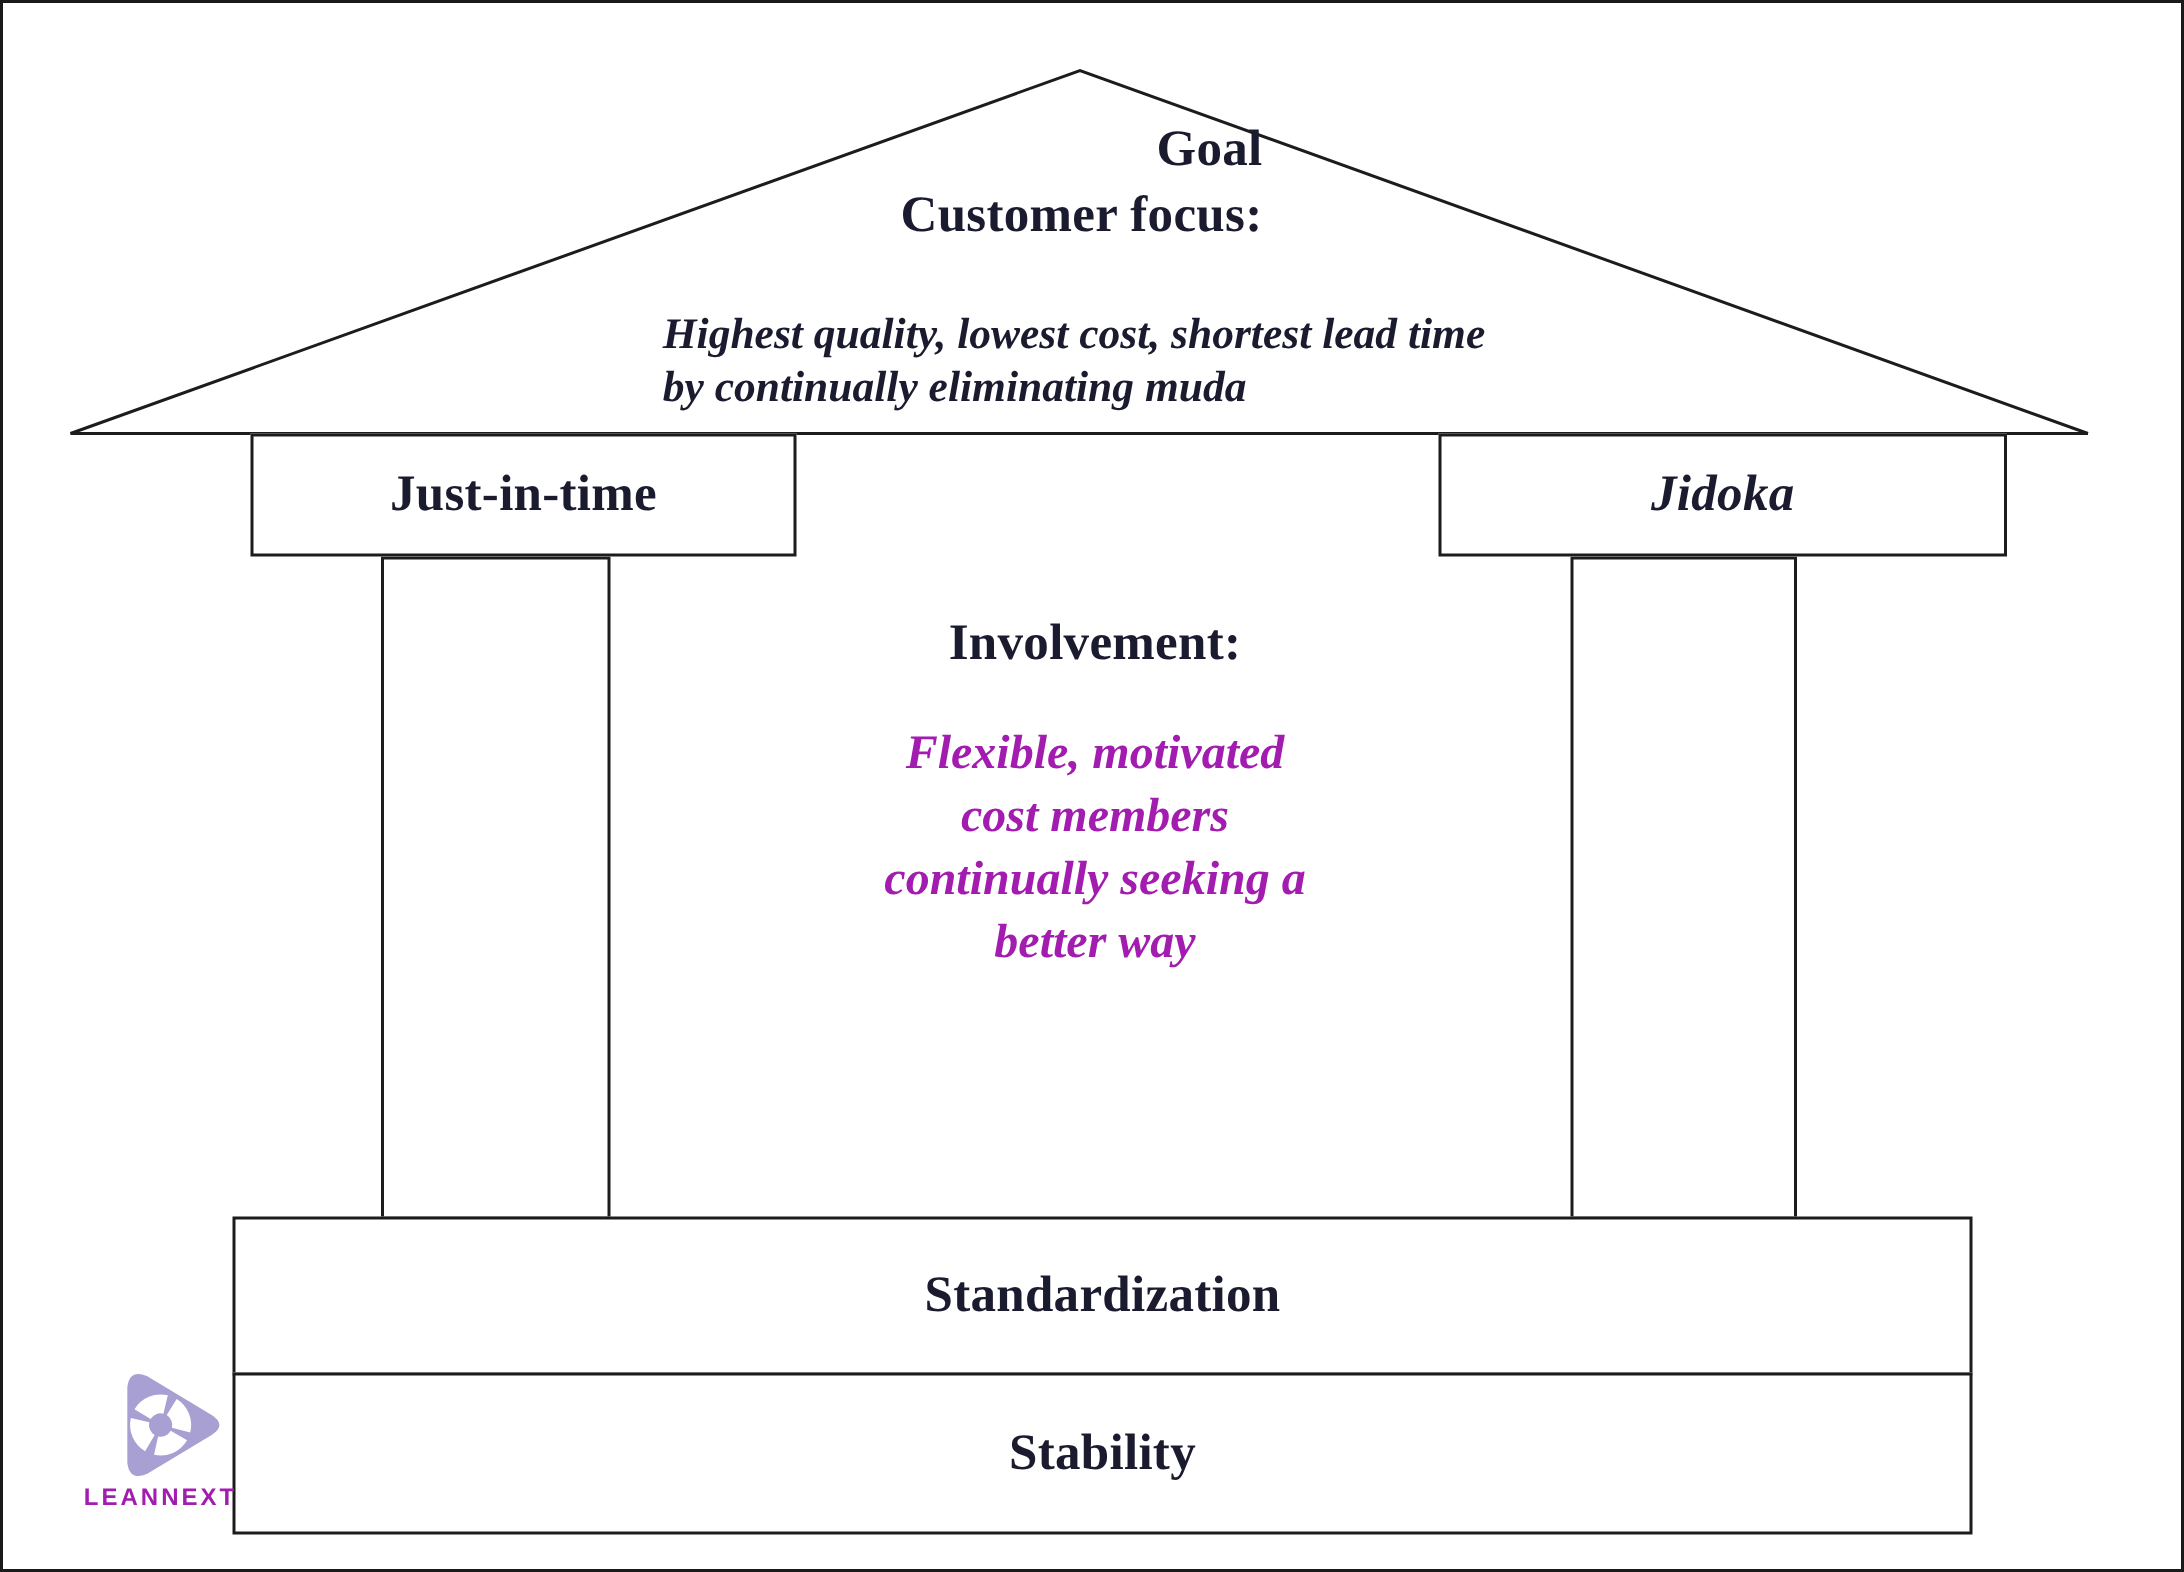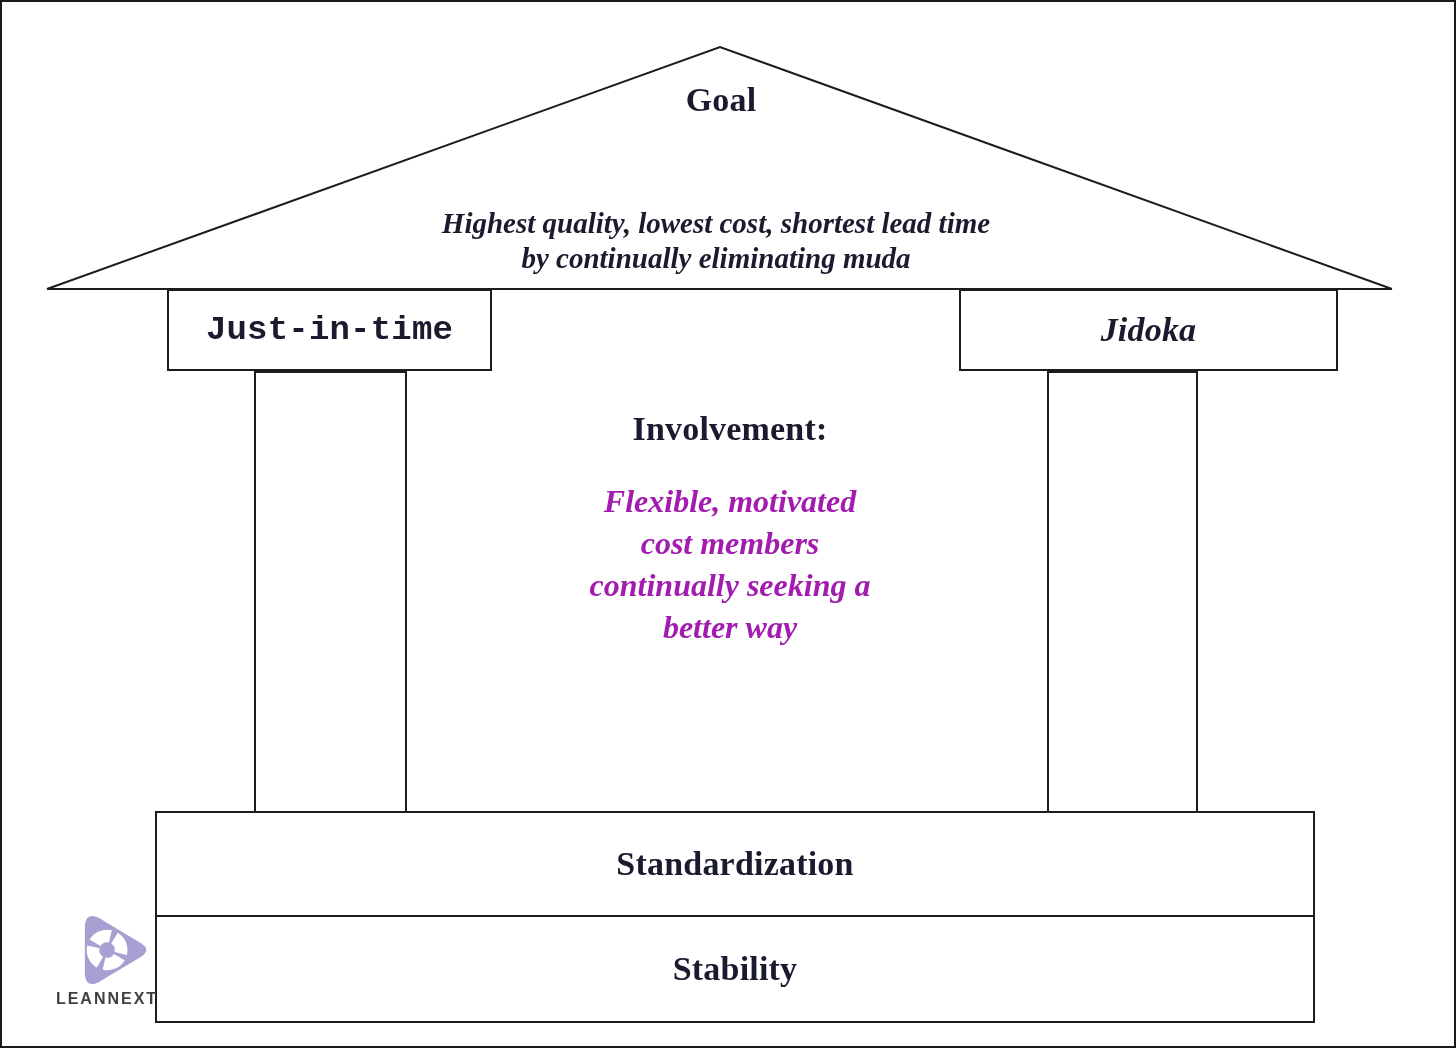--- a/index.html
+++ b/index.html
@@ -44,21 +44,21 @@
     left: 719px;
     transform: translateX(-50%);
     text-align: right;
     line-height: 44px;
     white-space: nowrap;
   }
   .roof-subtitle {
     top: 204px;
     left: 714px;
     transform: translateX(-50%);
-    text-align: center;
+    text-align: left;
     font-style: italic;
     font-weight: bold;
     font-size: 29px;
     line-height: 35px;
     color: #1b1b30;
     white-space: nowrap;
   }
   .involvement-heading {
     top: 408px;
     left: 728px;
@@ -70,21 +70,21 @@
     left: 728px;
     transform: translateX(-50%);
     text-align: center;
     font-style: italic;
     font-weight: bold;
     font-size: 32px;
     line-height: 42px;
     color: #a21caf;
     white-space: nowrap;
   }
-  #jit-box     { left: 165px; top: 287px; width: 325px; height: 82px; font-family: Liberation Mono, monospace; }
+  #jit-box     { left: 165px; top: 287px; width: 364px; height: 82px; }
   #jidoka-box  { left: 957px; top: 287px; width: 379px; height: 82px; font-style: italic; }
   #pillar-left  { left: 252px;  top: 369px; width: 153px; height: 442px; }
   #pillar-right { left: 1045px; top: 369px; width: 151px; height: 442px; }
   #base-standardization { left: 153px; top: 809px; width: 1160px; height: 106px; }
   #base-stability       { left: 153px; top: 913px; width: 1160px; height: 108px; }
   #logo {
     position: absolute;
     left: 52px;
     top: 906px;
     width: 120px;
@@ -99,36 +99,37 @@
   }
   #logo-wordmark {
     position: absolute;
     left: 53px;
     top: 82px;
     transform: translateX(-50%);
     font-family: "Liberation Sans", sans-serif;
     font-weight: bold;
     font-size: 16px;
     letter-spacing: 2px;
-    color: #404040;
+    color: #a21caf;
     white-space: nowrap;
   }
 </style>
 </head>
 <body>
 
 <div id="canvas">
 
   <svg class="layer" viewBox="0 0 1456 1048">
     <polyline points="45,287 718,45 1390,287" fill="none" stroke="#1c1c1c" stroke-width="2"></polyline>
     <line x1="45" y1="287" x2="1390" y2="287" stroke="#1c1c1c" stroke-width="2"></line>
   </svg>
 
   <div class="abs roof-title heading">
     <div>Goal</div>
+    <div>Customer focus:</div>
   </div>
   <div class="abs roof-subtitle">
     <div>Highest quality, lowest cost, shortest lead time</div>
     <div>by continually eliminating muda</div>
   </div>
 
   <div class="box" id="jit-box">
     <span class="heading">Just-in-time</span>
   </div>
   <div class="box" id="jidoka-box">

